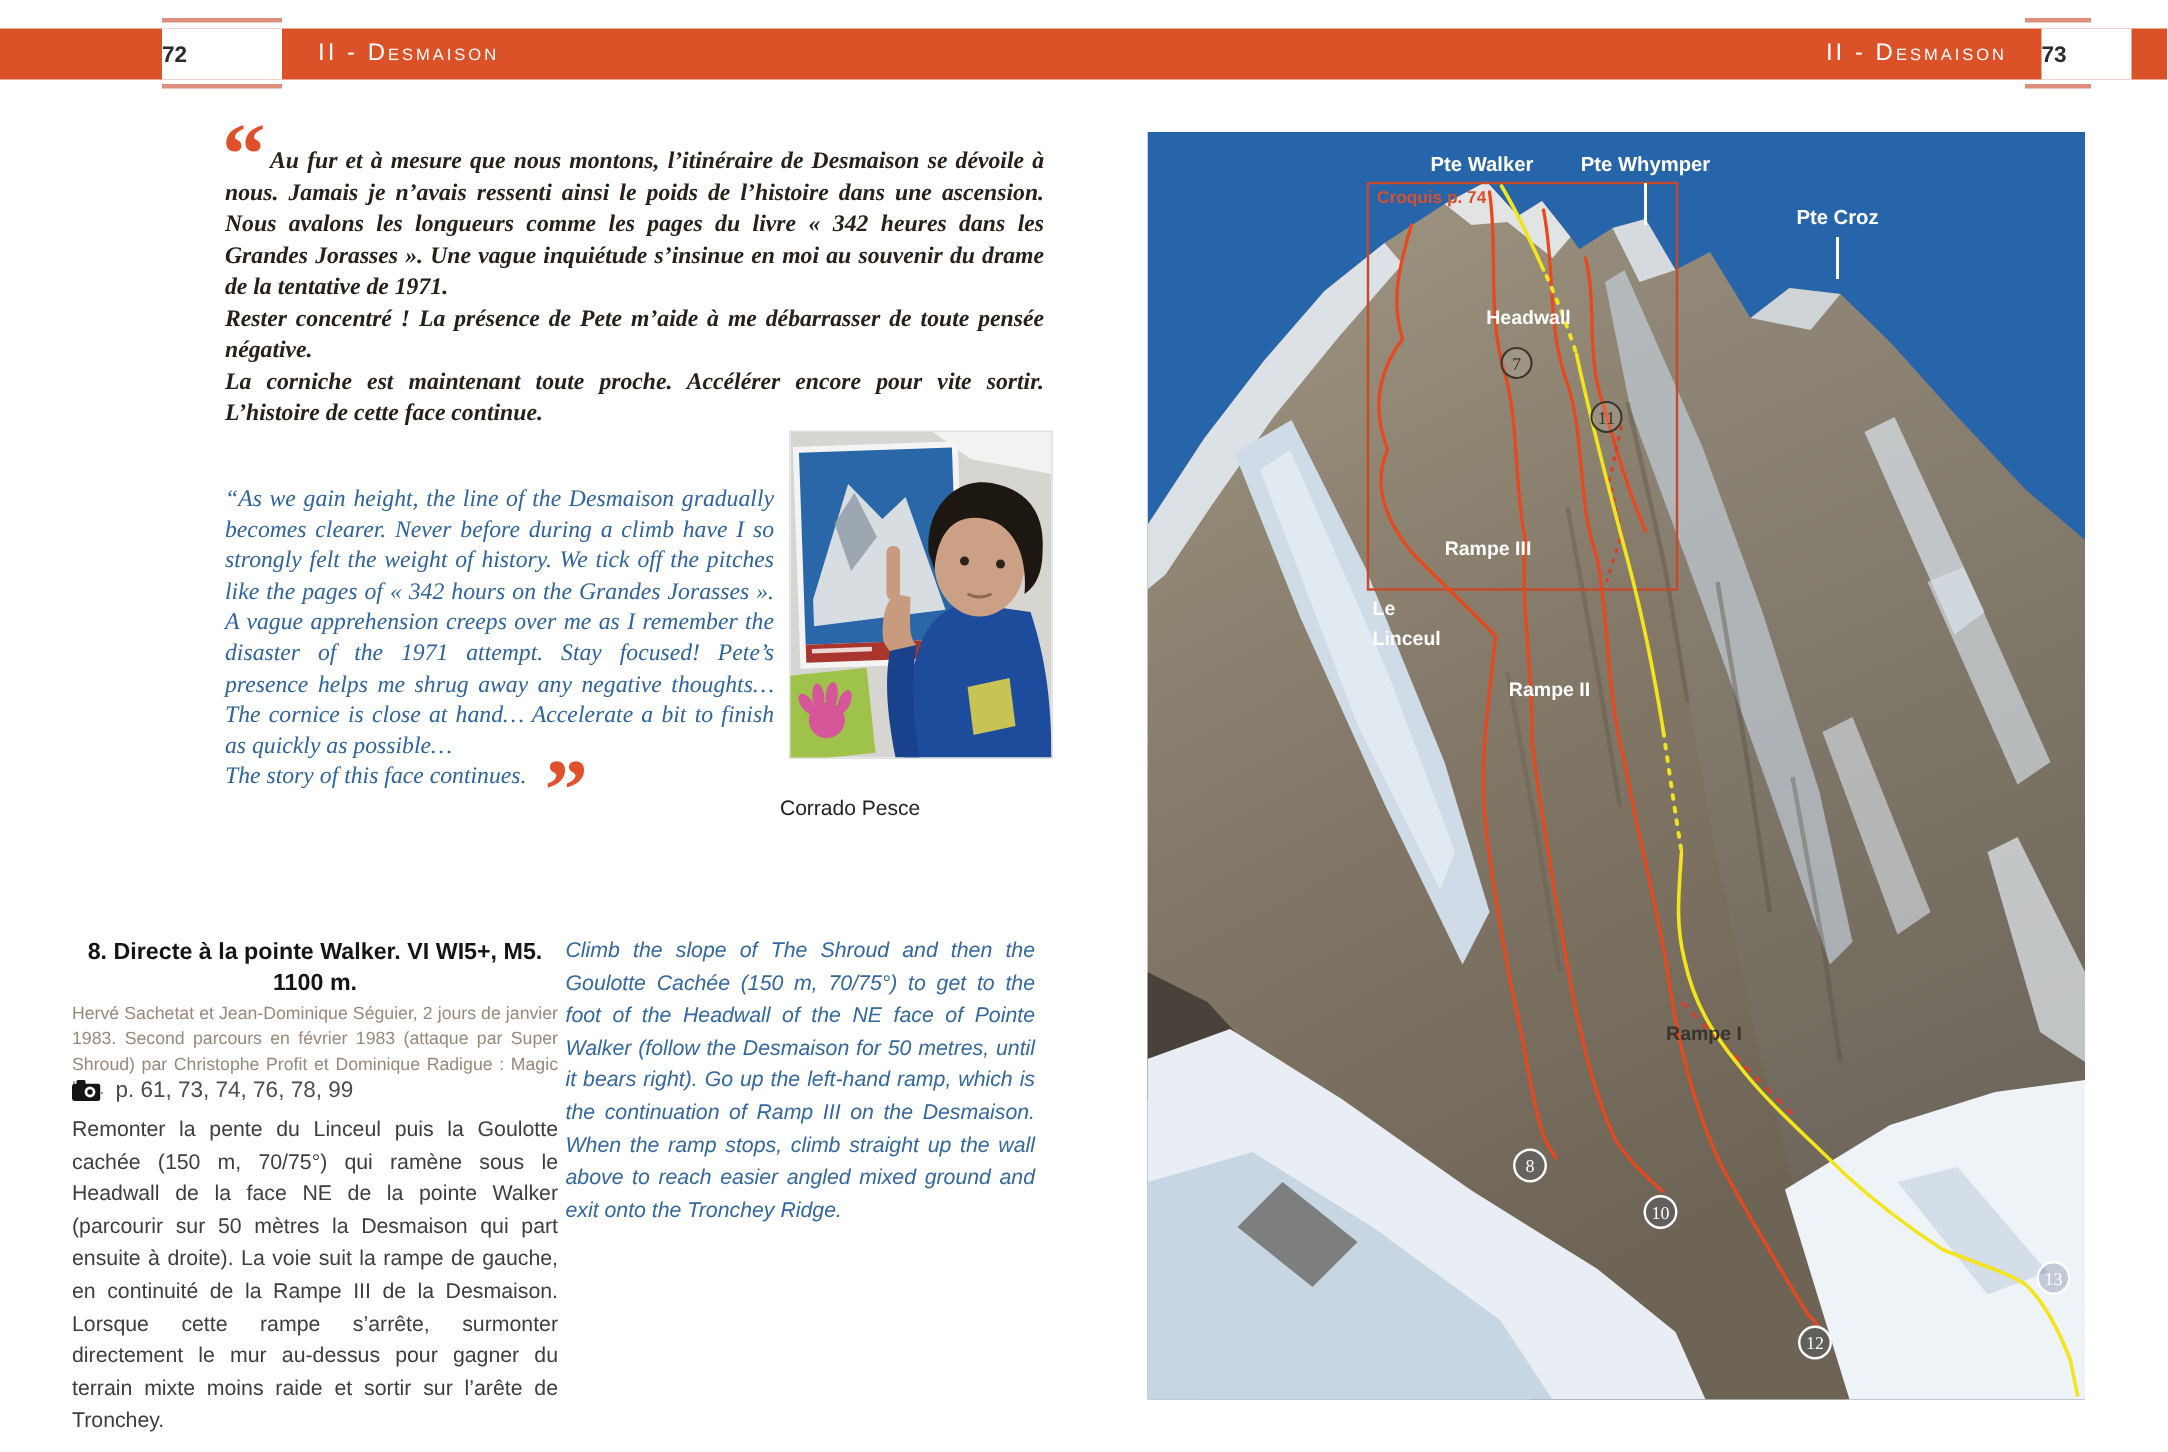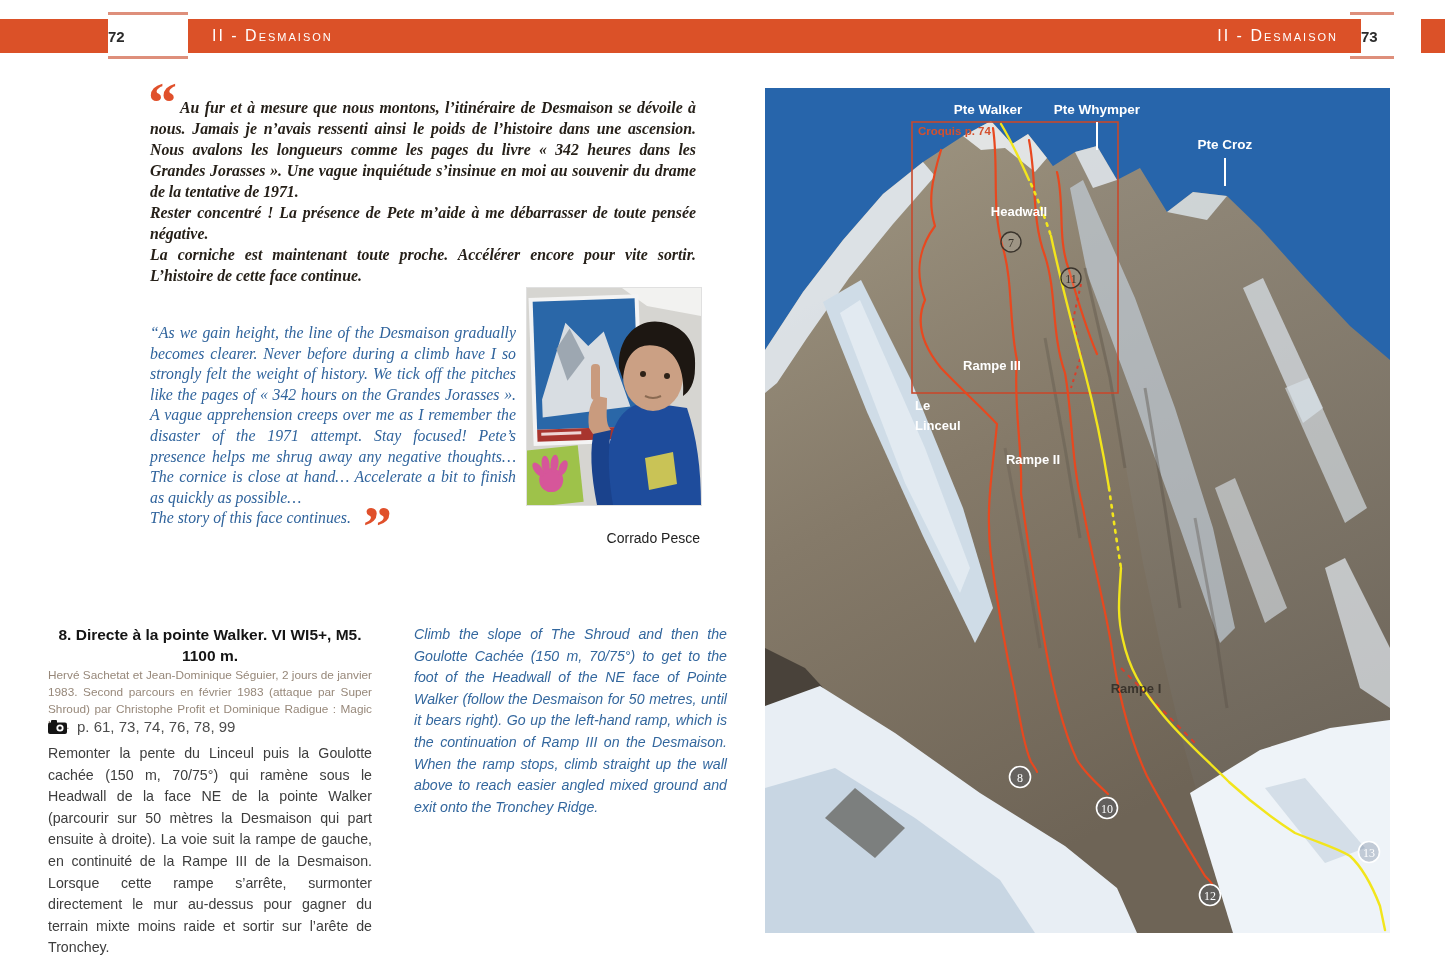--- a/index.html
+++ b/index.html
@@ -17,30 +17,30 @@
 
   
   .quote-glyph{font-family:"Liberation Serif",serif;font-weight:bold;color:#E0502B;font-size:58px;line-height:30px;}
   .fr-quote{left:150px;top:97px;width:546px;font-family:"Liberation Serif",serif;font-style:italic;
             font-size:15.8px;line-height:21px;color:#262019;text-align:justify;}
   .fr-quote p{margin:0;font-weight:bold;}
   .fr-quote p.first{text-indent:30px;}
   .en-quote{left:150px;top:299px;width:366px;font-family:"Liberation Serif",serif;font-style:italic;
             font-size:15.8px;line-height:20.6px;color:#2F639C;text-align:justify;margin-top:24px;}
   .en-quote p{margin:0;}
-  .attribution{left:520px;top:530px;width:180px;text-align:right;font-size:14px;color:#222222;}
+  .attribution{left:520px;top:530px;width:180px;text-align:left;font-size:14px;color:#222222;}
 
   
   .route-title{left:48px;top:624px;width:324px;font-weight:bold;font-size:15.5px;line-height:21px;color:#141414;text-align:center;}
   .first-ascent{left:48px;top:667px;width:324px;font-size:11.8px;line-height:16.8px;color:#97887A;text-align:justify;}
   .pages-line{left:48px;top:718px;width:324px;display:flex;align-items:center;gap:10px;
               font-size:15px;color:#4c4c4c;}
   .desc-fr{left:48px;top:743px;width:324px;font-size:14.2px;line-height:21.6px;color:#3d3d3d;text-align:justify;}
   .desc-en{left:377px;top:624px;width:313px;font-size:14.2px;line-height:21.6px;color:#33679E;
-           font-style:italic;text-align:justify;margin-left:37px;}
+           font-style:italic;text-align:justify;}
 
   
   .pesce-photo{left:526px;top:287px;width:174px;height:217px;border:1px solid #e0e0e0;}
   .mountain-photo{left:765px;top:88px;width:625px;height:845px;}
 
   svg text{font-family:"Liberation Sans",sans-serif;}
   .peak-label{fill:#ffffff;font-weight:bold;font-size:13.5px;}
   .feat-label{fill:#ffffff;font-weight:bold;font-size:13px;}
   .feat-label-dark{fill:#3a342c;font-weight:bold;font-size:13px;}
   .croquis-label{fill:#D4502E;font-weight:bold;font-size:11.5px;}

